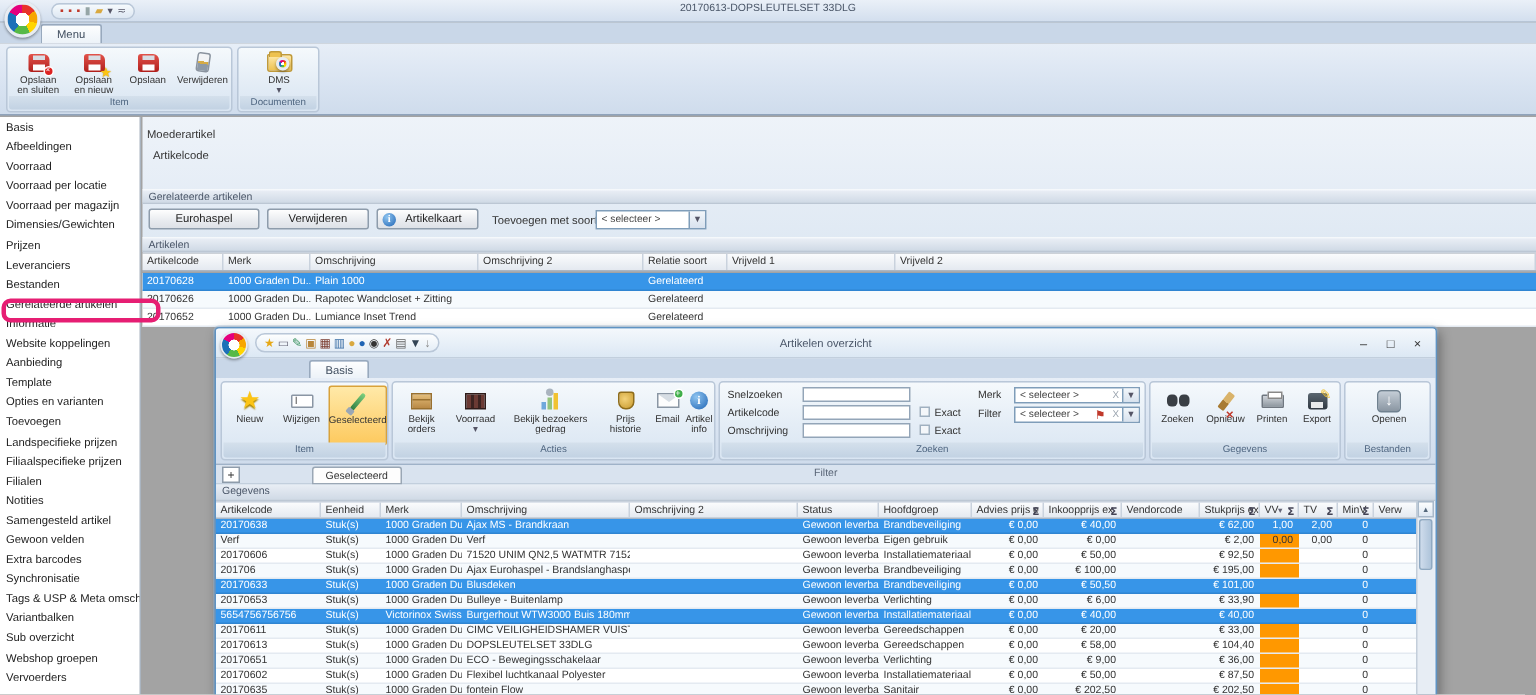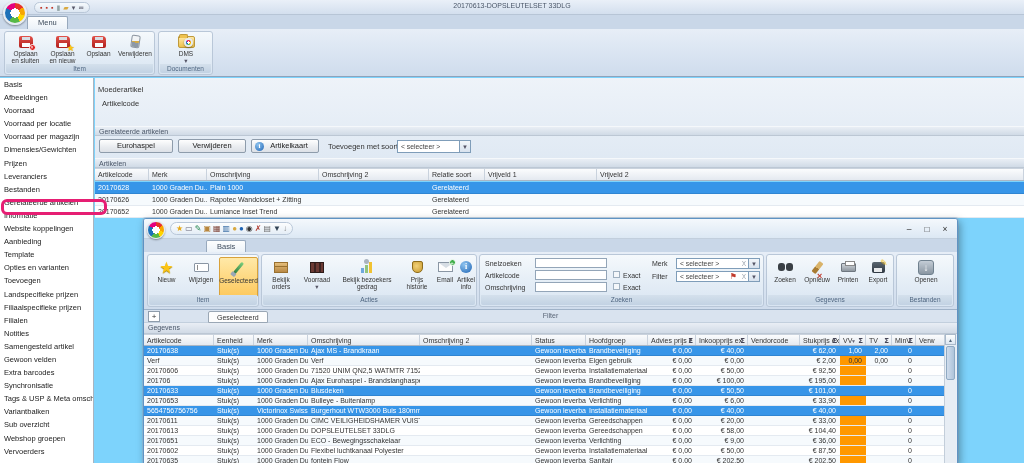--- a/index.html
+++ b/index.html
@@ -1,18 +1,18 @@
 <!DOCTYPE html>
 <html><head>
 <meta charset="utf-8">
 <style>
   * { margin:0; padding:0; box-sizing:border-box; }
   html,body { width:1024px; height:463px; overflow:hidden; }
   body { font-family:"Liberation Sans","DejaVu Sans",sans-serif; font-size:7.5px; color:#333; background:#fff; }
-  #app { position:relative; width:1024px; height:463px; background:#7dd3fc; overflow:hidden; }
+  #app { position:relative; width:1024px; height:463px; background:#a3a3a3; overflow:hidden; }
 
   
   .titlebar { position:absolute; left:0; top:0; width:1024px; height:15px;
     background:linear-gradient(#eaf0f8,#d3dfee); border-bottom:1px solid #b7c5d6; }
   .title-text { position:absolute; left:0; right:0; top:2px; text-align:center; font-size:7px; color:#4a5668; }
   .qat { position:absolute; left:34px; top:2px; height:11px; display:flex; align-items:center; gap:3px;
     padding:0 5px; border:1px solid #b9c7d8; border-radius:6px; background:linear-gradient(#f6fafd,#dde7f2); }
   .qat span { font-size:7px; line-height:9px; }
   .orb { position:absolute; border-radius:50%; border:2px solid #e7ecf2; box-shadow:0 1px 2px rgba(0,0,0,.4);
     background:radial-gradient(circle at 50% 50%, #fff 0 32%, rgba(255,255,255,0) 33%),
@@ -309,20 +309,21 @@
           <span style="color: rgb(122, 59, 46);">▦</span>
           <span style="color: rgb(58, 110, 165);">▥</span>
           <span style="color: rgb(217, 169, 64);">●</span>
           <span style="color: rgb(31, 100, 180);">●</span>
           <span style="color: rgb(51, 51, 51);">◉</span>
           <span style="color: rgb(176, 58, 46);">✗</span>
           <span style="color: rgb(102, 102, 102);">▤</span>
           <span style="color: rgb(51, 68, 85);">▼</span>
           <span style="color: rgb(136, 136, 136);">↓</span>
         </div>
+      <div class="p-title">Artikelen overzicht</div>
       <div class="winctl" style="right:40px;">–</div>
       <div class="winctl" style="right:22px;">□</div>
       <div class="winctl" style="right:4px;">×</div>
     </div>
     <div class="orb pop"></div>
     <div class="p-tabrow">
       <div class="rtab" style="left:62px; height:12px; line-height:11px;">Basis</div>
     </div>
 
     <div class="p-ribbon">

